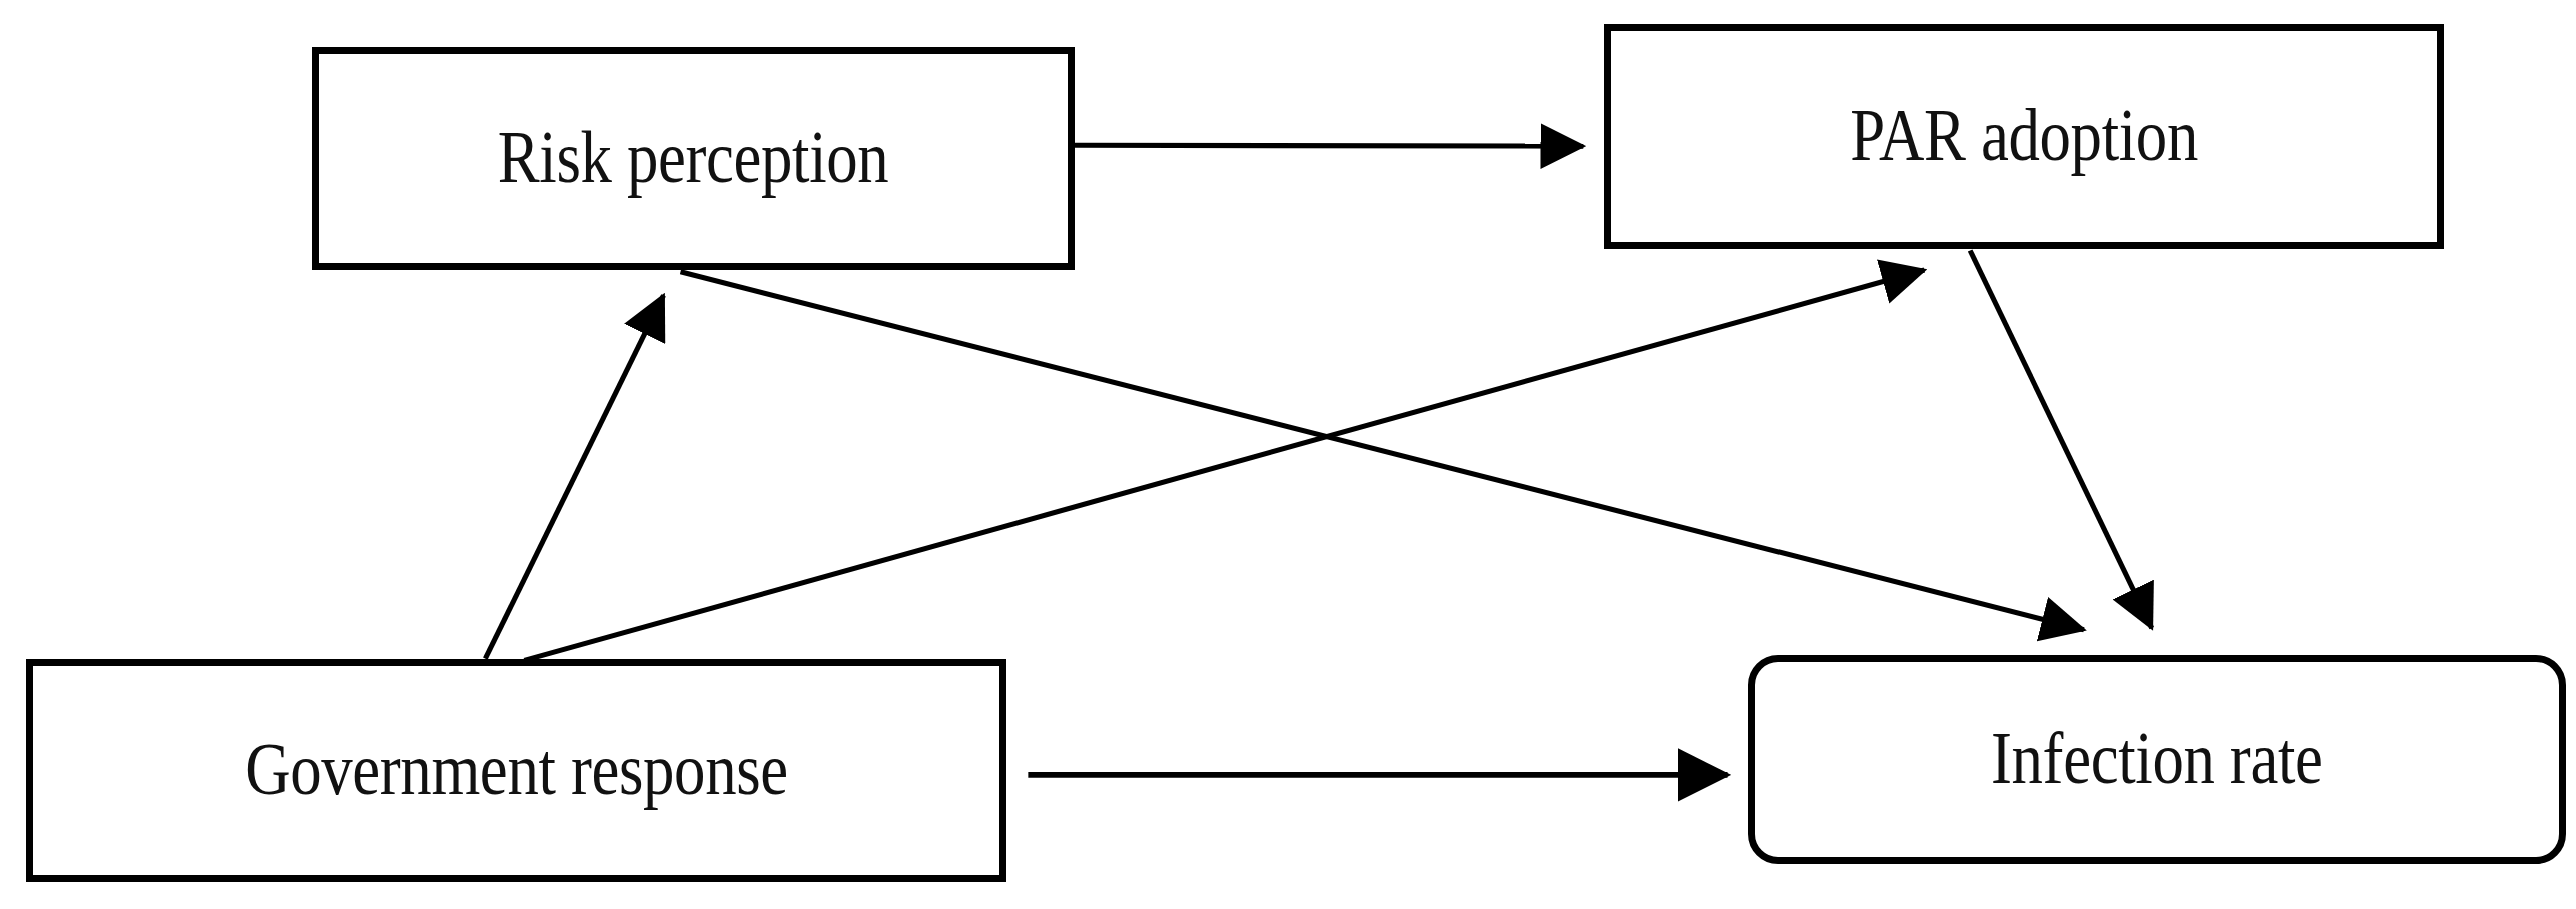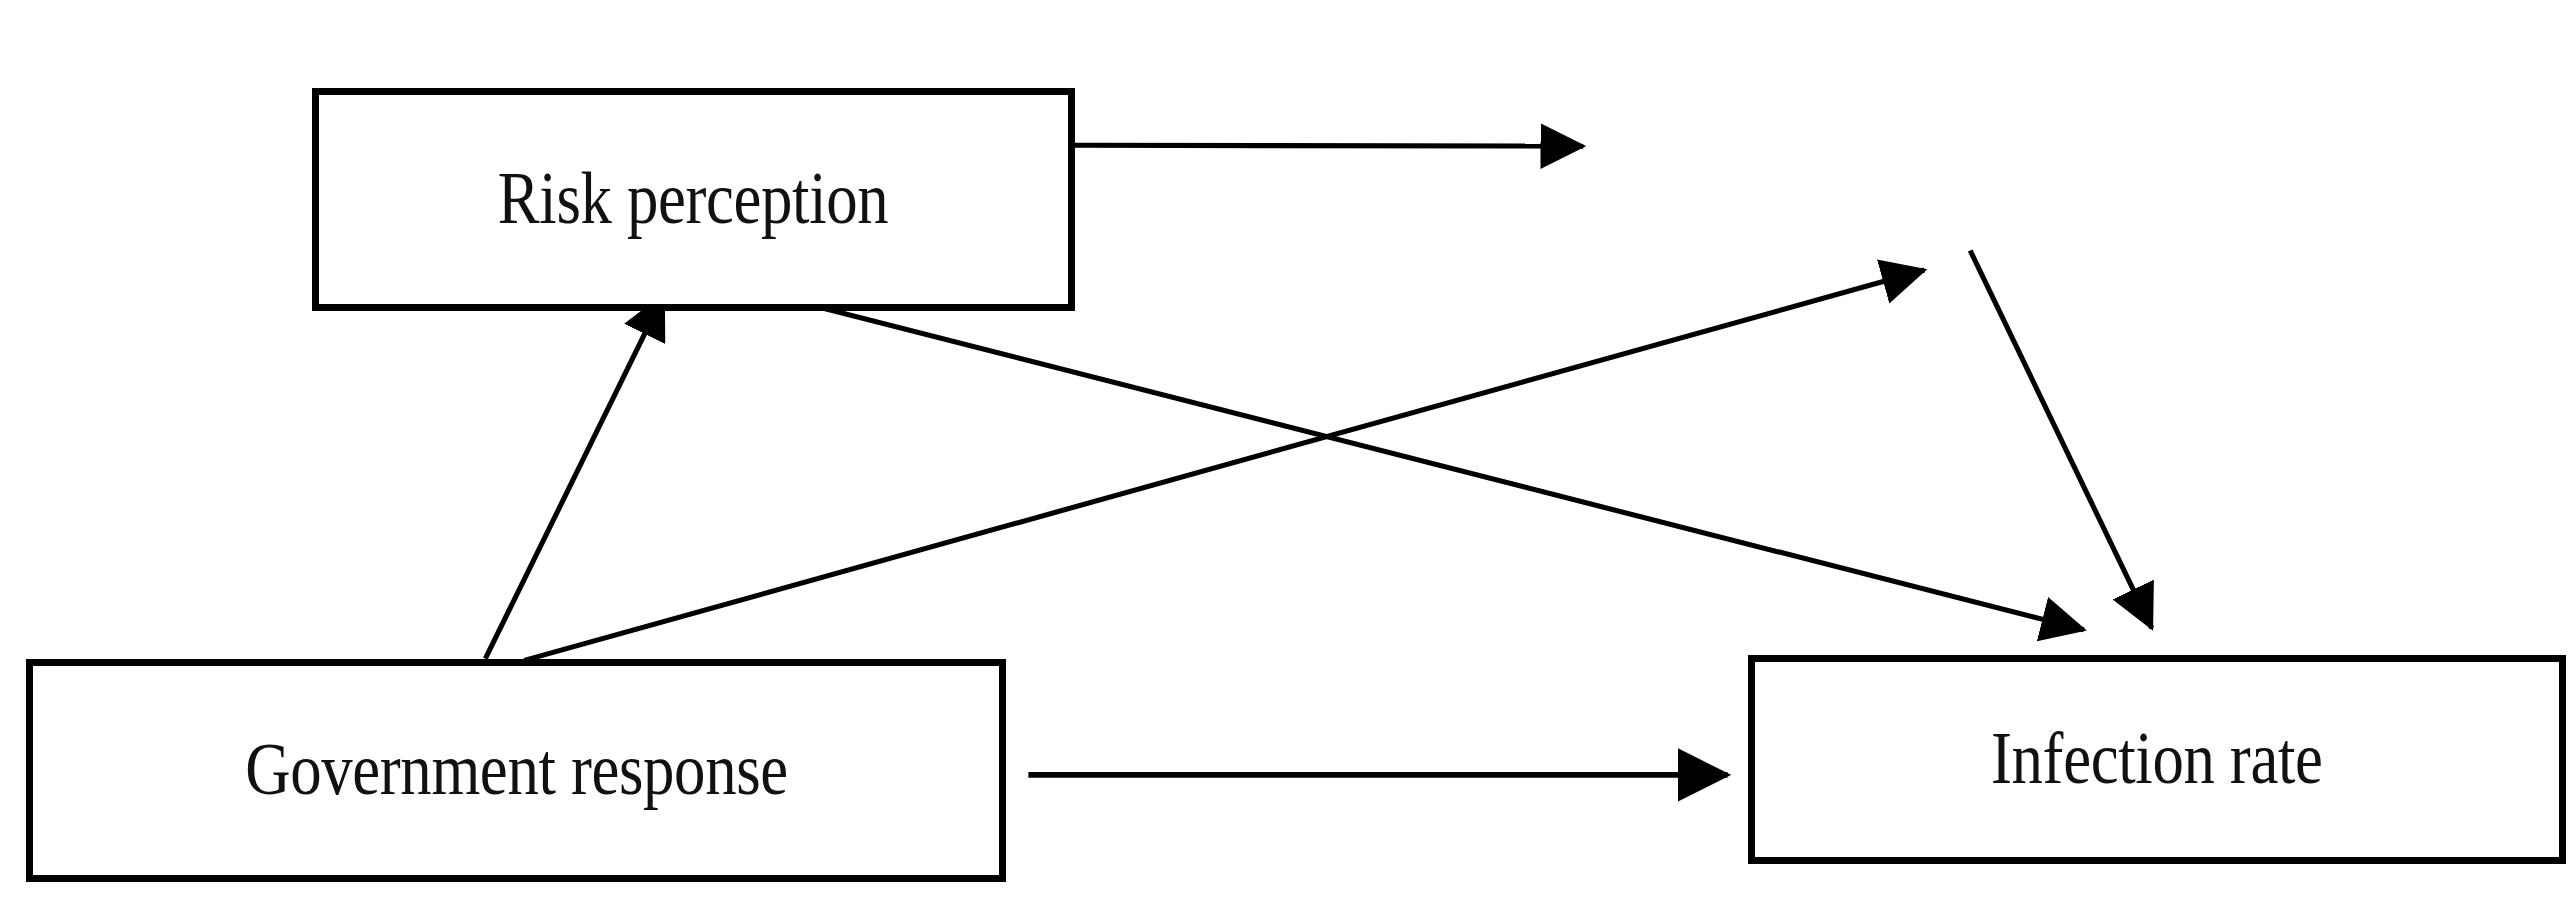--- a/index.html
+++ b/index.html
@@ -40,24 +40,24 @@
     font-family: "Liberation Serif", "DejaVu Serif", serif;
     font-size: 73px;
     line-height: 1.05;
     color: #111111;
     letter-spacing: -0.4px;
     white-space: nowrap;
     transform: scaleX(0.86);
     transform-origin: center center;
   }
   
-  #node-risk-perception      { left: 312px;  top: 47px;  width: 763px;  height: 223px; margin-top: 41px; }
+  #node-risk-perception      { left: 312px;  top: 47px;  width: 763px;  height: 223px; }
   #node-par-adoption         { left: 1604px; top: 24px;  width: 840px;  height: 225px; }
   #node-government-response  { left: 26px;   top: 659px; width: 980px; height: 223px; }
-  #node-infection-rate       { left: 1748px; top: 655px; width: 818px;  height: 209px; }
+  #node-infection-rate       { left: 1748px; top: 655px; width: 818px;  height: 209px; border-radius: 30px; }
 </style>
 </head>
 <body>
 
 <div id="diagram-root">
 
   <svg id="edge-layer" viewBox="0 0 3036 1072" width="2576" height="910" xmlns="http://www.w3.org/2000/svg">
     <defs>
       <marker id="arrowhead" markerWidth="9" markerHeight="9" refX="8.4" refY="4.5" orient="auto" markerUnits="strokeWidth">
         <path d="M 0 0 L 9 4.5 L 0 9 z" fill="#000000"></path>
@@ -74,20 +74,23 @@
 
     <line class="edge-line" x1="802" y1="320" x2="2456" y2="742" stroke="#000000" stroke-width="6" marker-end="url(#arrowhead)"></line>
 
     <line class="edge-line" x1="2322" y1="295" x2="2536" y2="740" stroke="#000000" stroke-width="6" marker-end="url(#arrowhead)"></line>
   </svg>
 
   <div class="node-box" id="node-risk-perception">
     <span class="node-label">Risk perception</span>
   </div>
 
+  <div class="node-box" id="node-par-adoption">
+    <span class="node-label">PAR adoption</span>
+  </div>
 
   <div class="node-box" id="node-government-response">
     <span class="node-label">Government response</span>
   </div>
 
   <div class="node-box" id="node-infection-rate">
     <span class="node-label">Infection rate</span>
   </div>
 
 </div>

